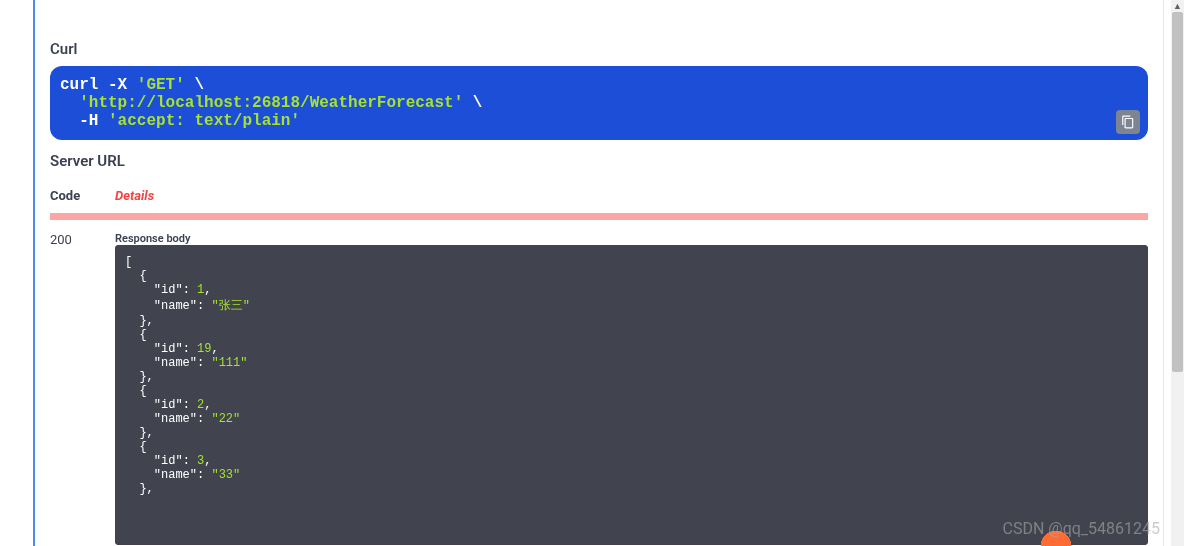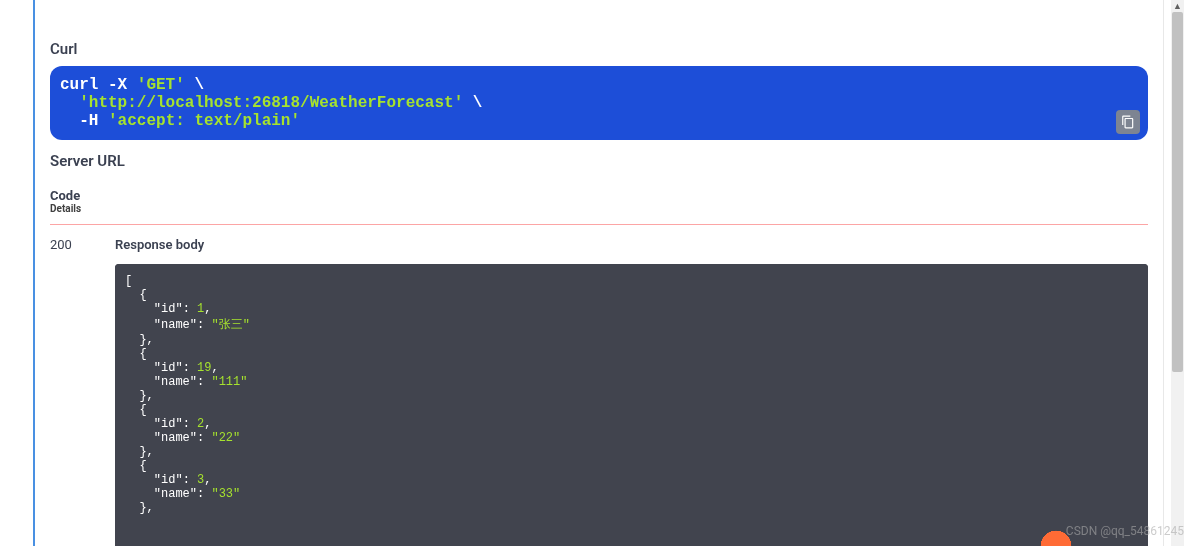--- a/index.html
+++ b/index.html
@@ -70,52 +70,52 @@
     .copy-btn svg {
       width: 14px;
       height: 14px;
       fill: #fff;
     }
     .response-table {
       width: 100%;
     }
     .table-header {
       display: flex;
-      border-bottom: 1px solid #fca5a5;
+      border-bottom: 7px solid #fca5a5;
       padding: 10px 0;
-      flex-direction: column;
     }
     .code-col {
       width: 65px;
       font-size: 13px;
       font-weight: 700;
       color: #3b4151;
     }
     .details-col {
       flex: 1;
-      font-size: 10px;
+      font-size: 13px;
       font-weight: 700;
-      color: #404040;
+      color: #ef4444;
+      font-style: italic;
     }
     .table-row {
       display: flex;
       padding-top: 12px;
     }
     .status-code {
       width: 65px;
       font-size: 13px;
       color: #3b4151;
     }
     .details-content {
       flex: 1;
     }
     .body-label {
-      font-size: 13px;
+      font-size: 11px;
       font-weight: 600;
-      margin-bottom: 12px;
+      margin-bottom: 0;
     }
     .response-body-wrapper {
       position: relative;
       background: #41444e;
       border-radius: 4px;
     }
     .response-body {
       background: #41444e;
       color: #fff;
       padding: 10px;
@@ -125,23 +125,23 @@
       height: 300px;
       overflow-y: scroll;
       border-radius: 4px;
     }
     .response-body .punct { color: #fff; }
     .response-body .key { color: #fff; }
     .response-body .num { color: #a6e22e; }
     .response-body .str { color: #a6e22e; }
     .watermark {
       position: absolute;
-      right: 0;
+      right: 24px;
       bottom: 8px;
-      font-size: 12px;
+      font-size: 16px;
       color: #aaa;
       opacity: 0.6;
     }
     .scrollbar-outer {
       position: absolute;
       right: 0;
       top: 0;
       width: 13px;
       height: 546px;
       background: #f1f1f1;

